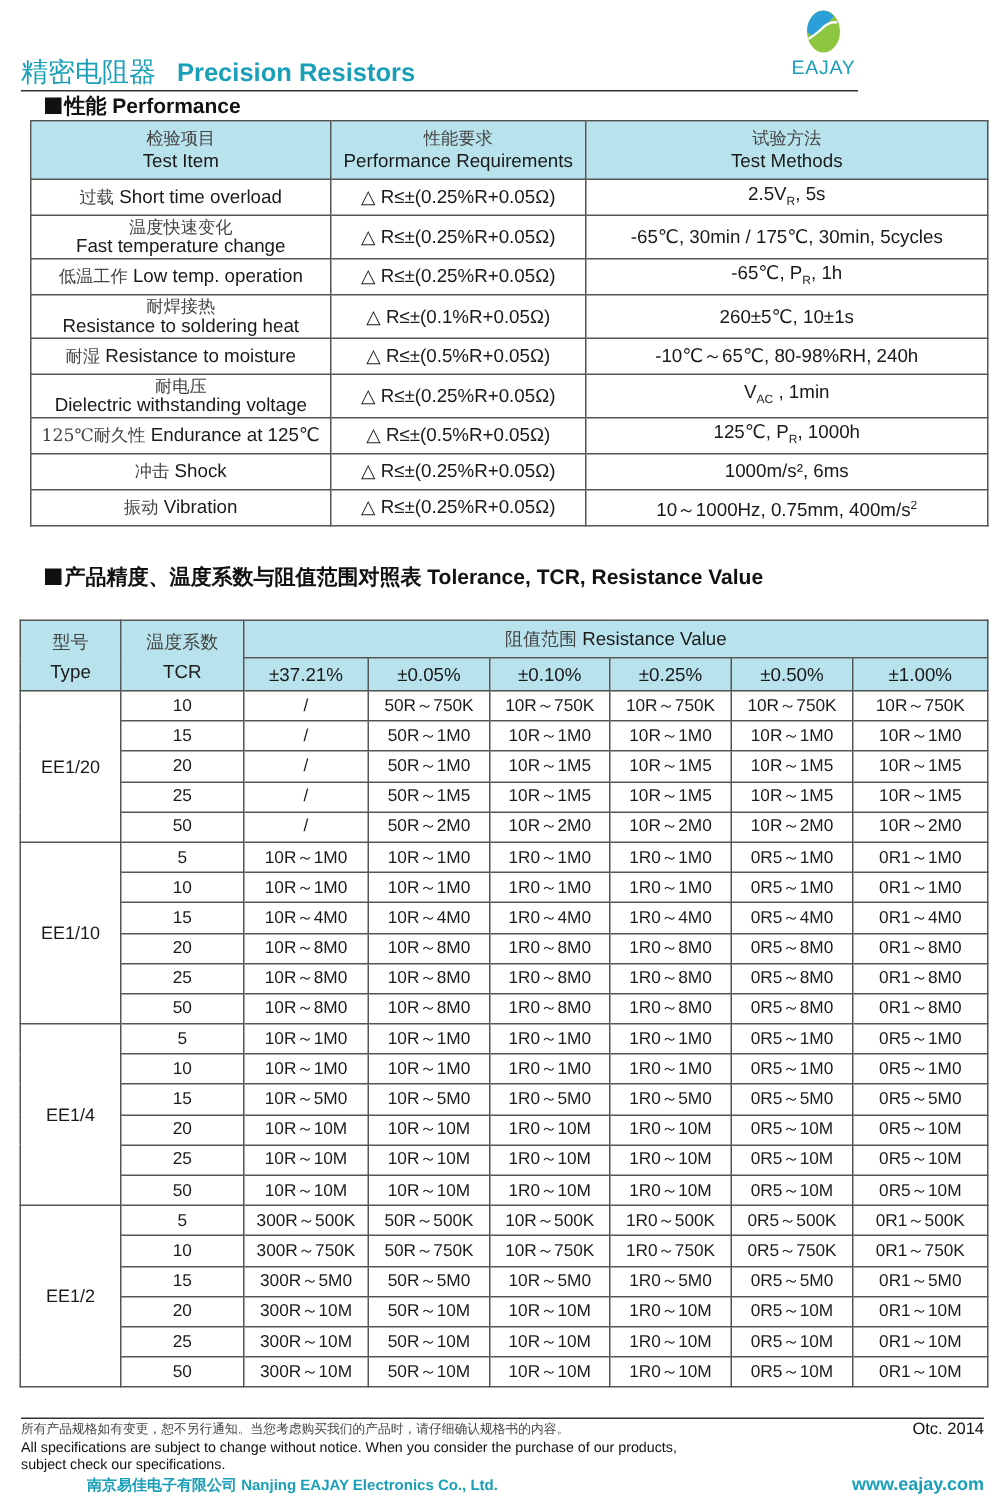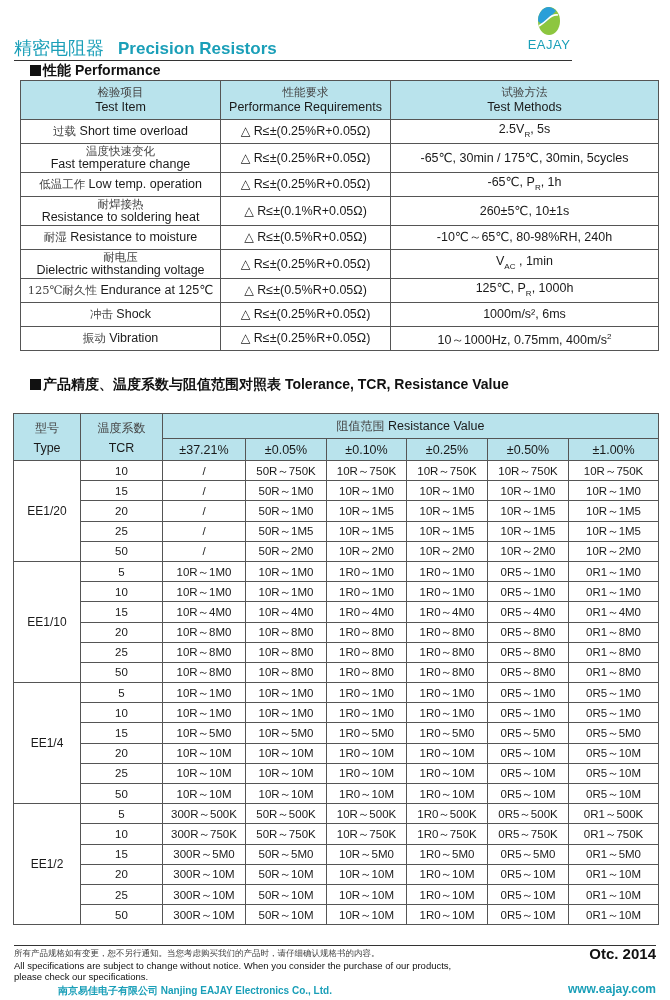--- a/index.html
+++ b/index.html
@@ -32,21 +32,21 @@
   .tcr th { background: #b9e3ec; font-size: 12.5px; }
   .tcr th.h1 { height: 25px; }
   .tcr th.h2 { height: 22px; }
   .tcr td { height: 20.2px; line-height: 14px; }
   .tcr .zh { font-family: "DejaVu Serif", serif; font-size: 12px; color: #444; }
   .tcr td.type { font-size: 12px; }
 
   .footer-rule { position: absolute; left: 14px; right: 14px; top: 945px; height: 1px; background: #333; }
   .footer { position: absolute; left: 14px; top: 948px; width: 642px; font-size: 9.5px; line-height: 11.5px; color: #111; }
   .footer .zh-note { font-family: "DejaVu Serif", serif; font-size: 8.5px; color: #444; }
-  .footer .date { position: absolute; right: 0; top: 0; font-size: 15px; font-weight: bold; }
+  .footer .date { position: absolute; right: 0; top: 0; font-size: 11px; }
   .footer .company { color: #1a9fb8; font-weight: bold; font-size: 10px; margin-top: 2px; padding-left: 44px; }
   .footer .web { position: absolute; right: 0; top: 36px; color: #1a9fb8; font-weight: bold; font-size: 12px; }
 </style>
 </head>
 <body>
 
 <div class="header">
   <div class="title">
     <span class="zh">精密电阻器</span><span>Precision Resistors</span>
   </div>
@@ -393,17 +393,17 @@
         <td>0R5～10M</td>
         <td>0R1～10M</td>
       </tr>
     </tbody>
 </table>
 
 <div class="footer-rule"></div>
 <div class="footer">
   <div class="zh-note">所有产品规格如有变更，恕不另行通知。当您考虑购买我们的产品时，请仔细确认规格书的内容。</div>
   <div>All specifications are subject to change without notice. When you consider the purchase of our products,</div>
-  <div>please check our specifications.</div>
+  <div>subject check our specifications.</div>
   <div class="company">南京易佳电子有限公司  Nanjing EAJAY Electronics Co., Ltd.</div>
   <div class="date">Otc. 2014</div>
   <a class="web">www.eajay.com</a>
 </div>
 
 </body></html>

